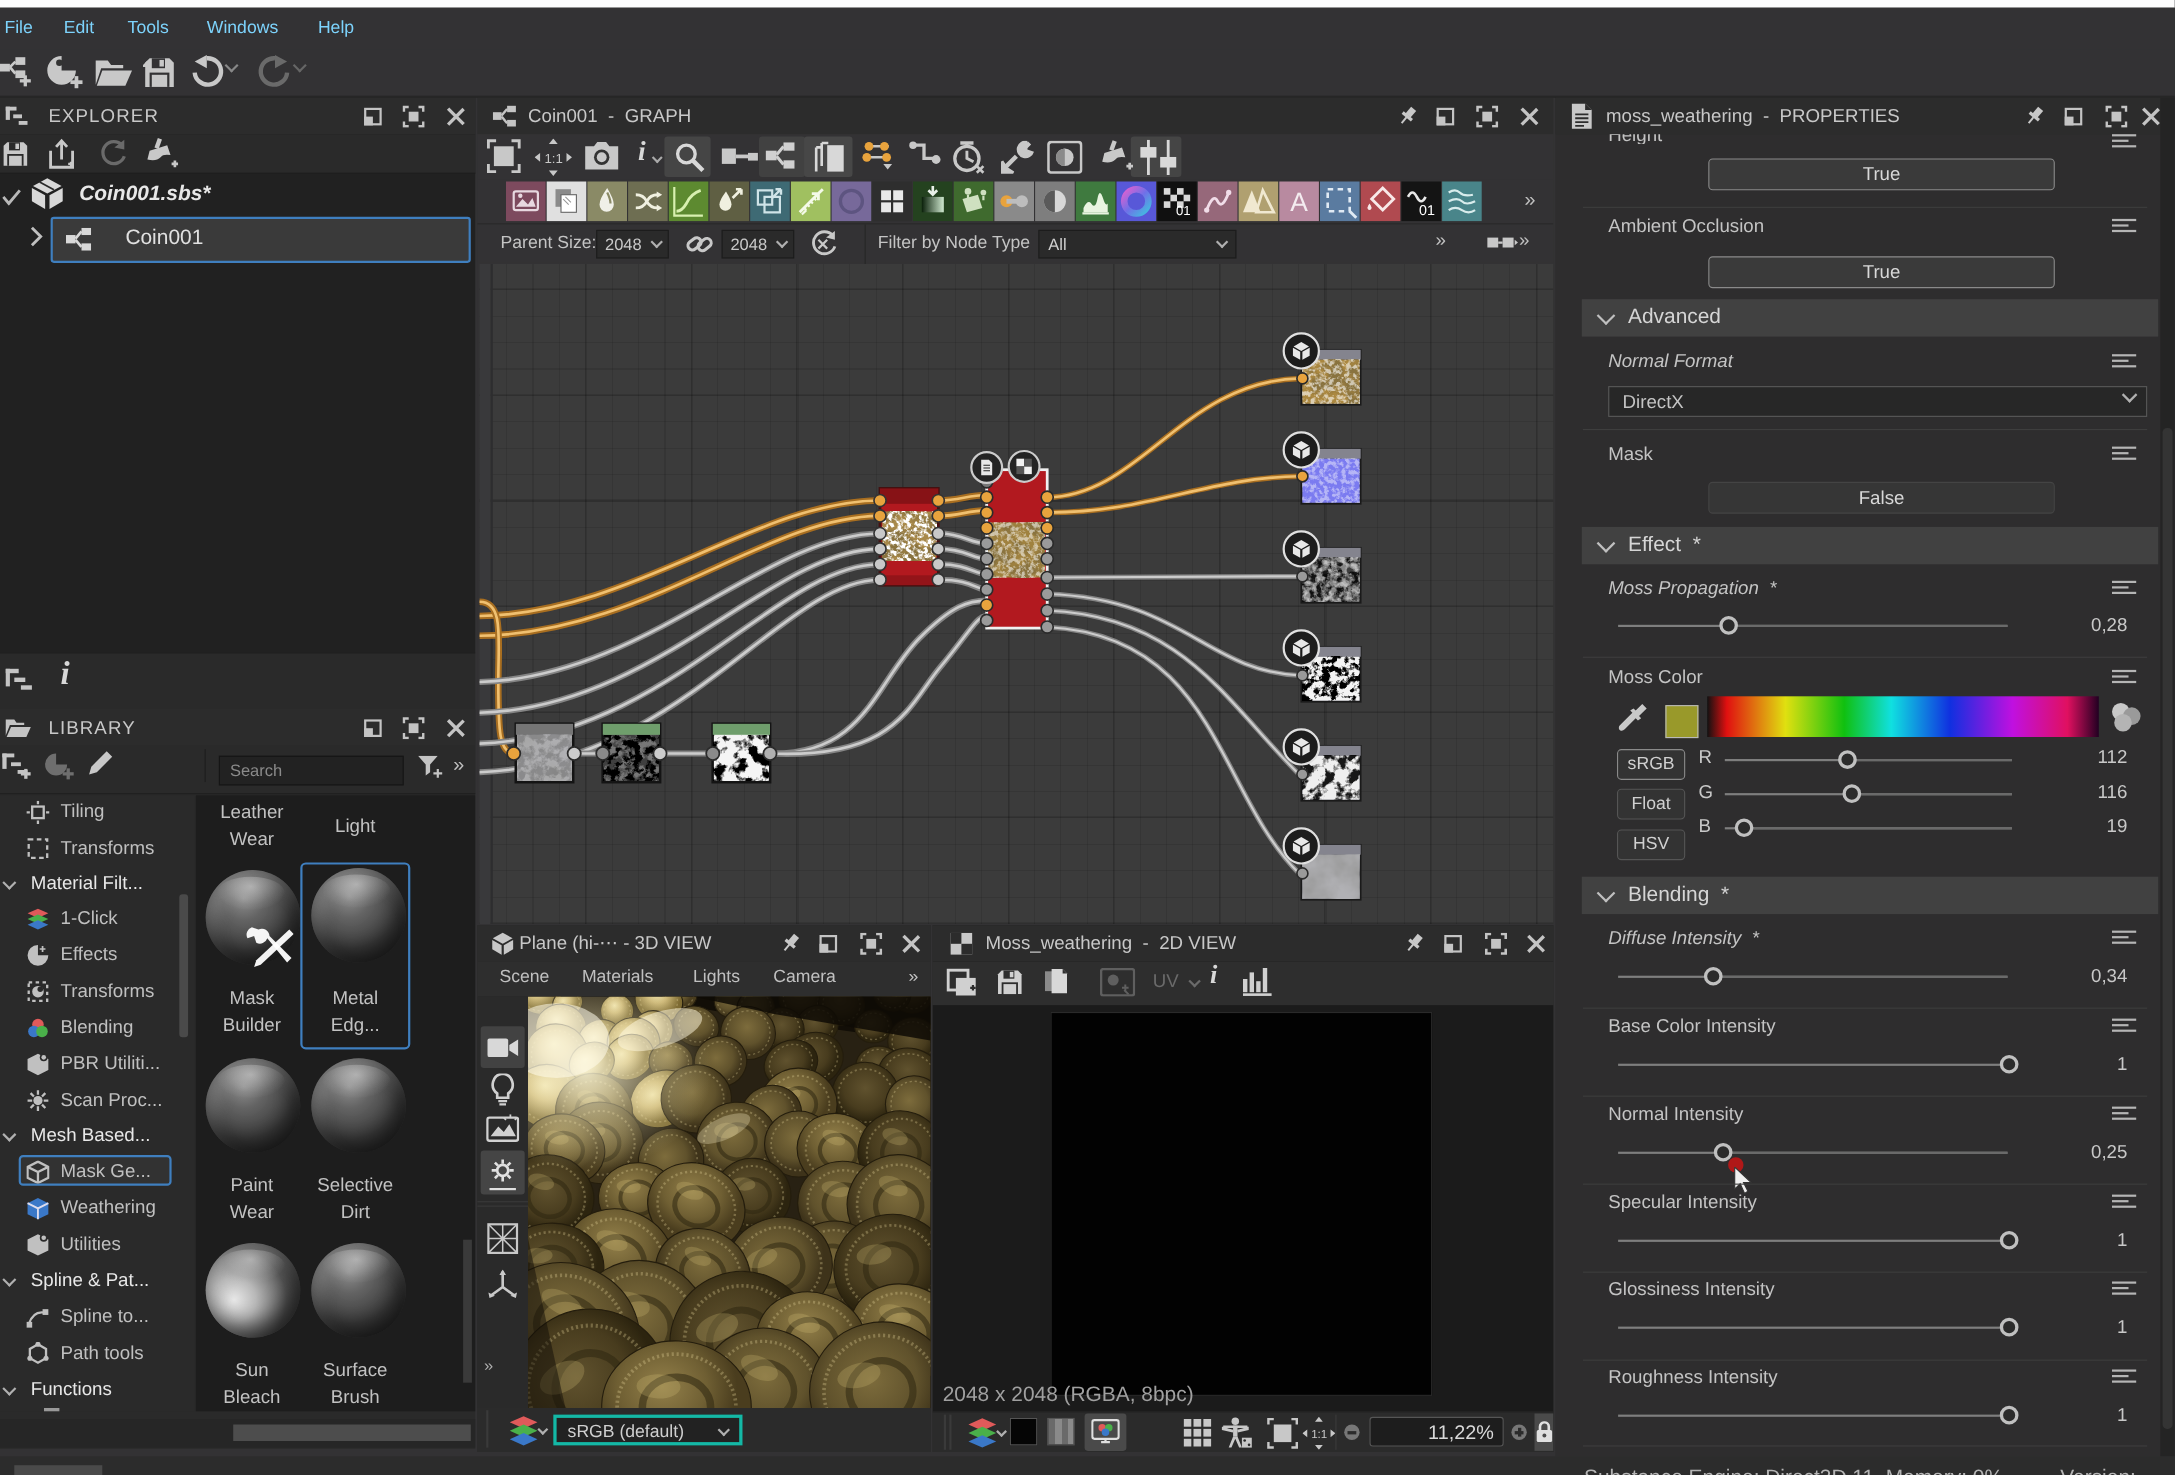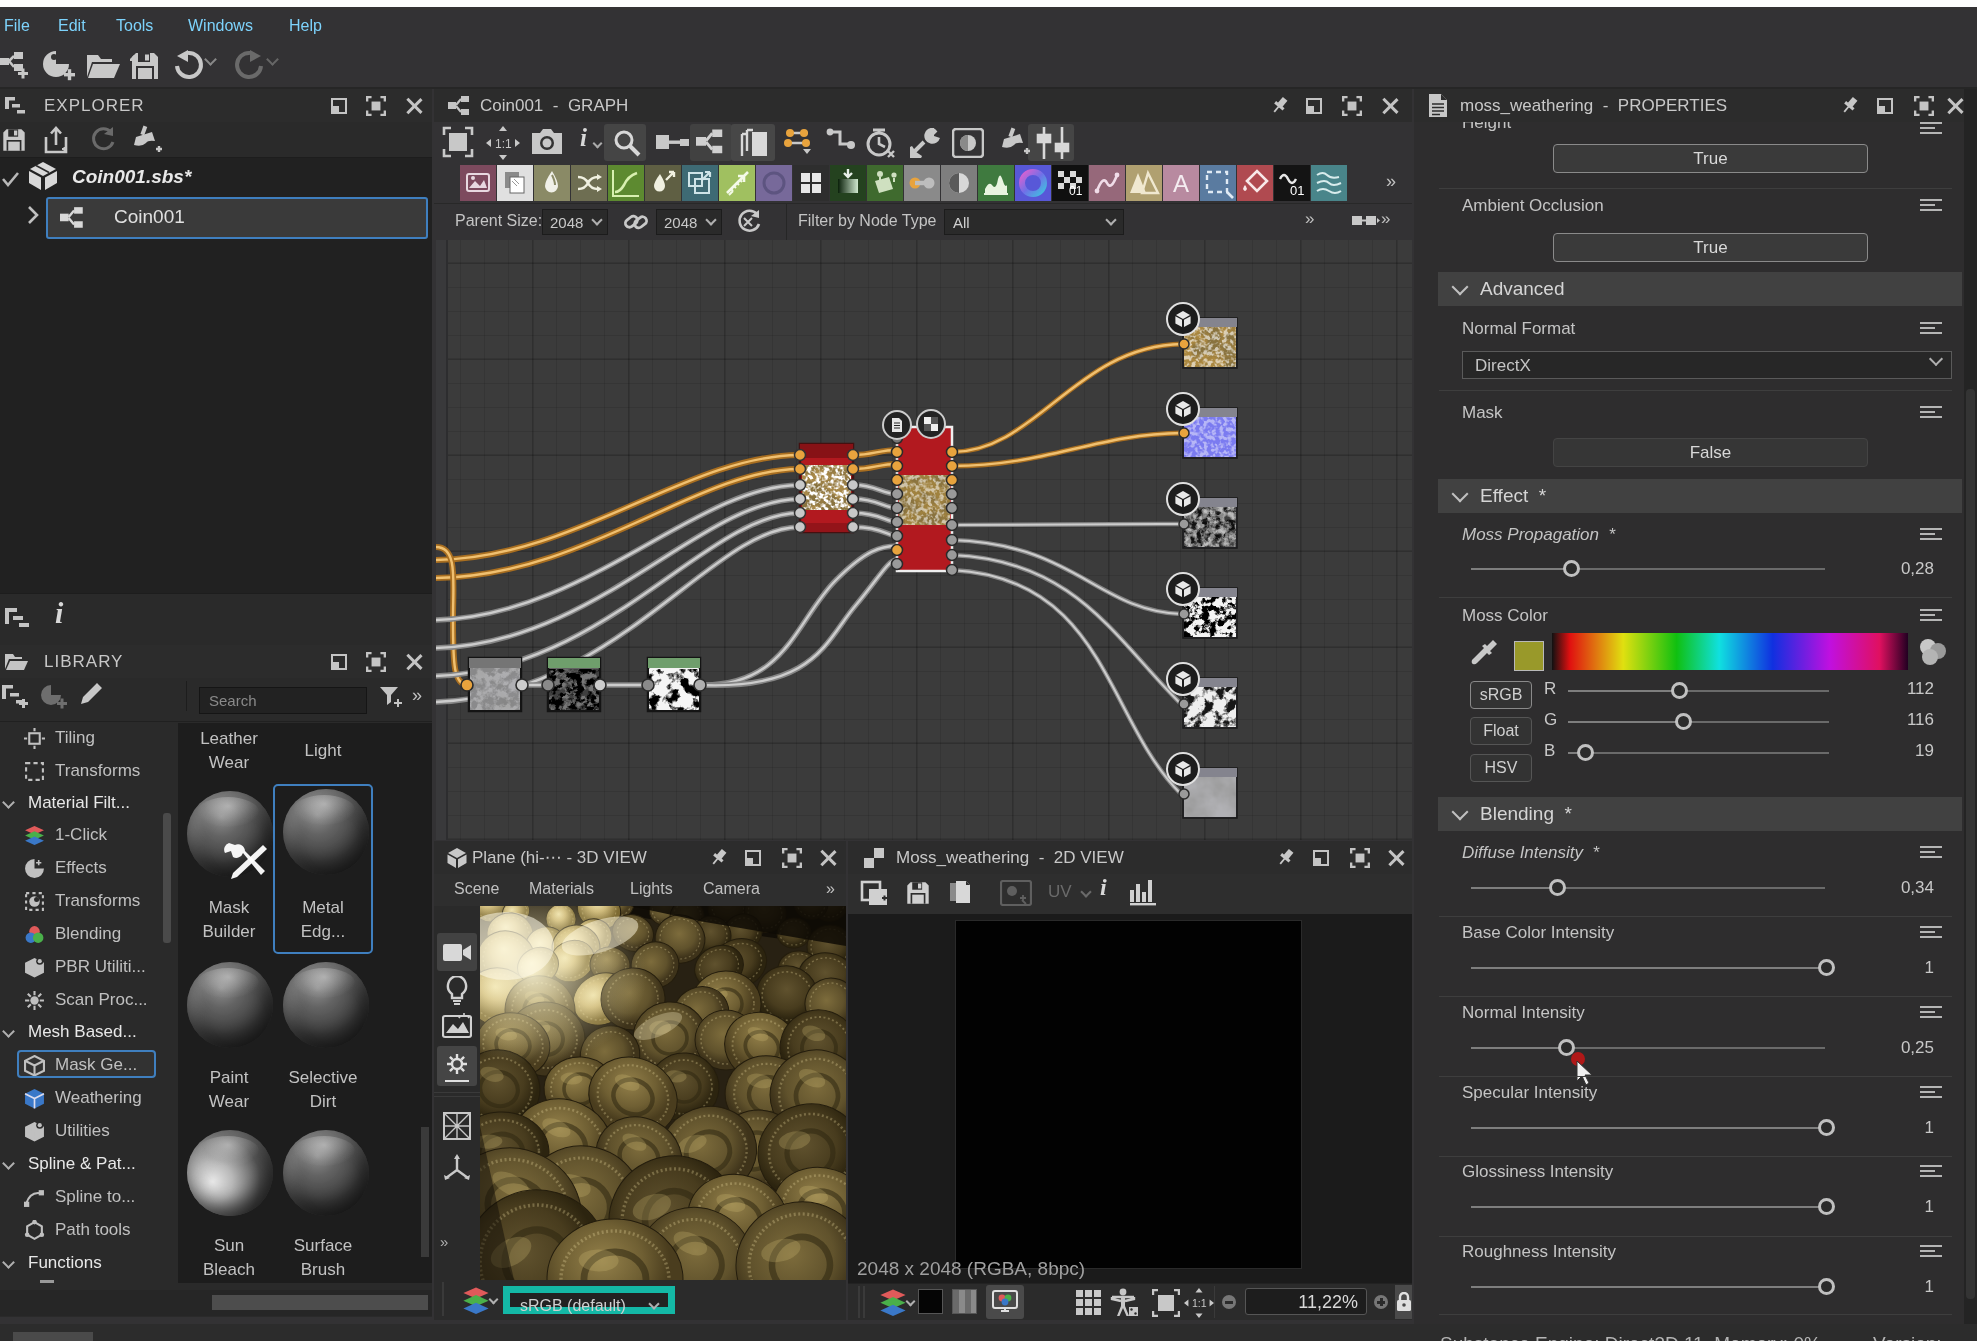--- a/index.html
+++ b/index.html
@@ -1345,21 +1345,21 @@
           <path d="M150 0 L366 0 L366 40 L225 16 Z" fill="rgba(14,10,5,0.85)"></path>
         </svg></div>
     <div class="abs" style="left:0;top:439px;width:412px;height:40px;background:#2b2b2b;">
       <div class="abs" style="left:8px;top:2px;width:2px;height:34px;background:#3a3a3a;"></div>
       <svg class="abs" style="left:28px;top:5px;" width="28" height="30" viewBox="0 0 20 20">
           <path d="M10 1 L19 5 L10 9 L1 5 Z" fill="#e05a5a"></path>
           <path d="M10 6.5 L19 10.5 L10 14.5 L1 10.5 Z" fill="#4ab04a"></path>
           <path d="M10 12 L19 16 L10 20 L1 16 Z" fill="#3a78c8"></path>
         </svg>
       <span class="abs" style="left:56px;top:16px;width:7px;height:7px;border-right:2px solid #b0b0b0;border-bottom:2px solid #b0b0b0;transform:rotate(45deg);"></span>
-      <div class="abs" style="left:69px;top:6px;width:172px;height:28px;background:#222;border:7px solid #14b8a6;color:#cfcfcf;font-size:16px;">
+      <div class="abs" style="left:69px;top:6px;width:172px;height:28px;background:#222;border:3px solid #14b8a6;color:#cfcfcf;font-size:16px;">
         <span style="position:absolute;left:10px;top:4px;">sRGB (default)</span>
         <span style="position:absolute;right:10px;top:7px;width:8px;height:8px;border-right:2px solid #b0b0b0;border-bottom:2px solid #b0b0b0;transform:rotate(45deg);"></span>
       </div>
     </div>
   </div>
 
   <div id="view2d" class="abs" style="left:848px;top:841px;width:564px;height:479px;background:#1a1a1a;">
     <div class="phead" style="left:0;top:0;width:564px;background:#2c2c2c;">
       <svg class="abs" style="left:16px;top:7px;" width="20" height="20" viewBox="0 0 20 20">
           <rect x="0" y="0" width="20" height="20" fill="#c8c8c8"></rect>
@@ -1539,21 +1539,21 @@
     <div class="btn" style="top:55px;">True</div>
     <div class="sep" style="left:25px;top:99px;width:513px;"></div>
     <span class="lbl abs" style="left:48px;top:107px;">Ambient Occlusion</span>
     <div class="ham" style="left:506px;top:110px;">
         <div></div>
         <div class="short"></div>
         <div></div>
       </div>
     <div class="btn" style="top:144px;">True</div>
     <div class="secthead" style="top:183px;"><span class="chev"></span>Advanced</div>
-    <span class="lbl abs" style="left:48px;top:230px;">Normal Format</span>
+    <span class="lbl abs" style="left:48px;top:230px;font-style:italic;">Normal Format</span>
     <div class="ham" style="left:506px;top:233px;">
         <div></div>
         <div class="short"></div>
         <div></div>
       </div>
     <div class="abs" style="left:48px;top:262px;width:490px;height:28px;background:#272727;border:1px solid #5a5a5a;">
       <span class="lbl" style="position:absolute;left:12px;top:4px;">DirectX</span>
       <span style="position:absolute;right:10px;top:2px;width:10px;height:10px;border-right:2px solid #b0b0b0;border-bottom:2px solid #b0b0b0;transform:rotate(45deg);"></span>
     </div>
     <div class="sep" style="left:25px;top:301px;width:513px;"></div>

